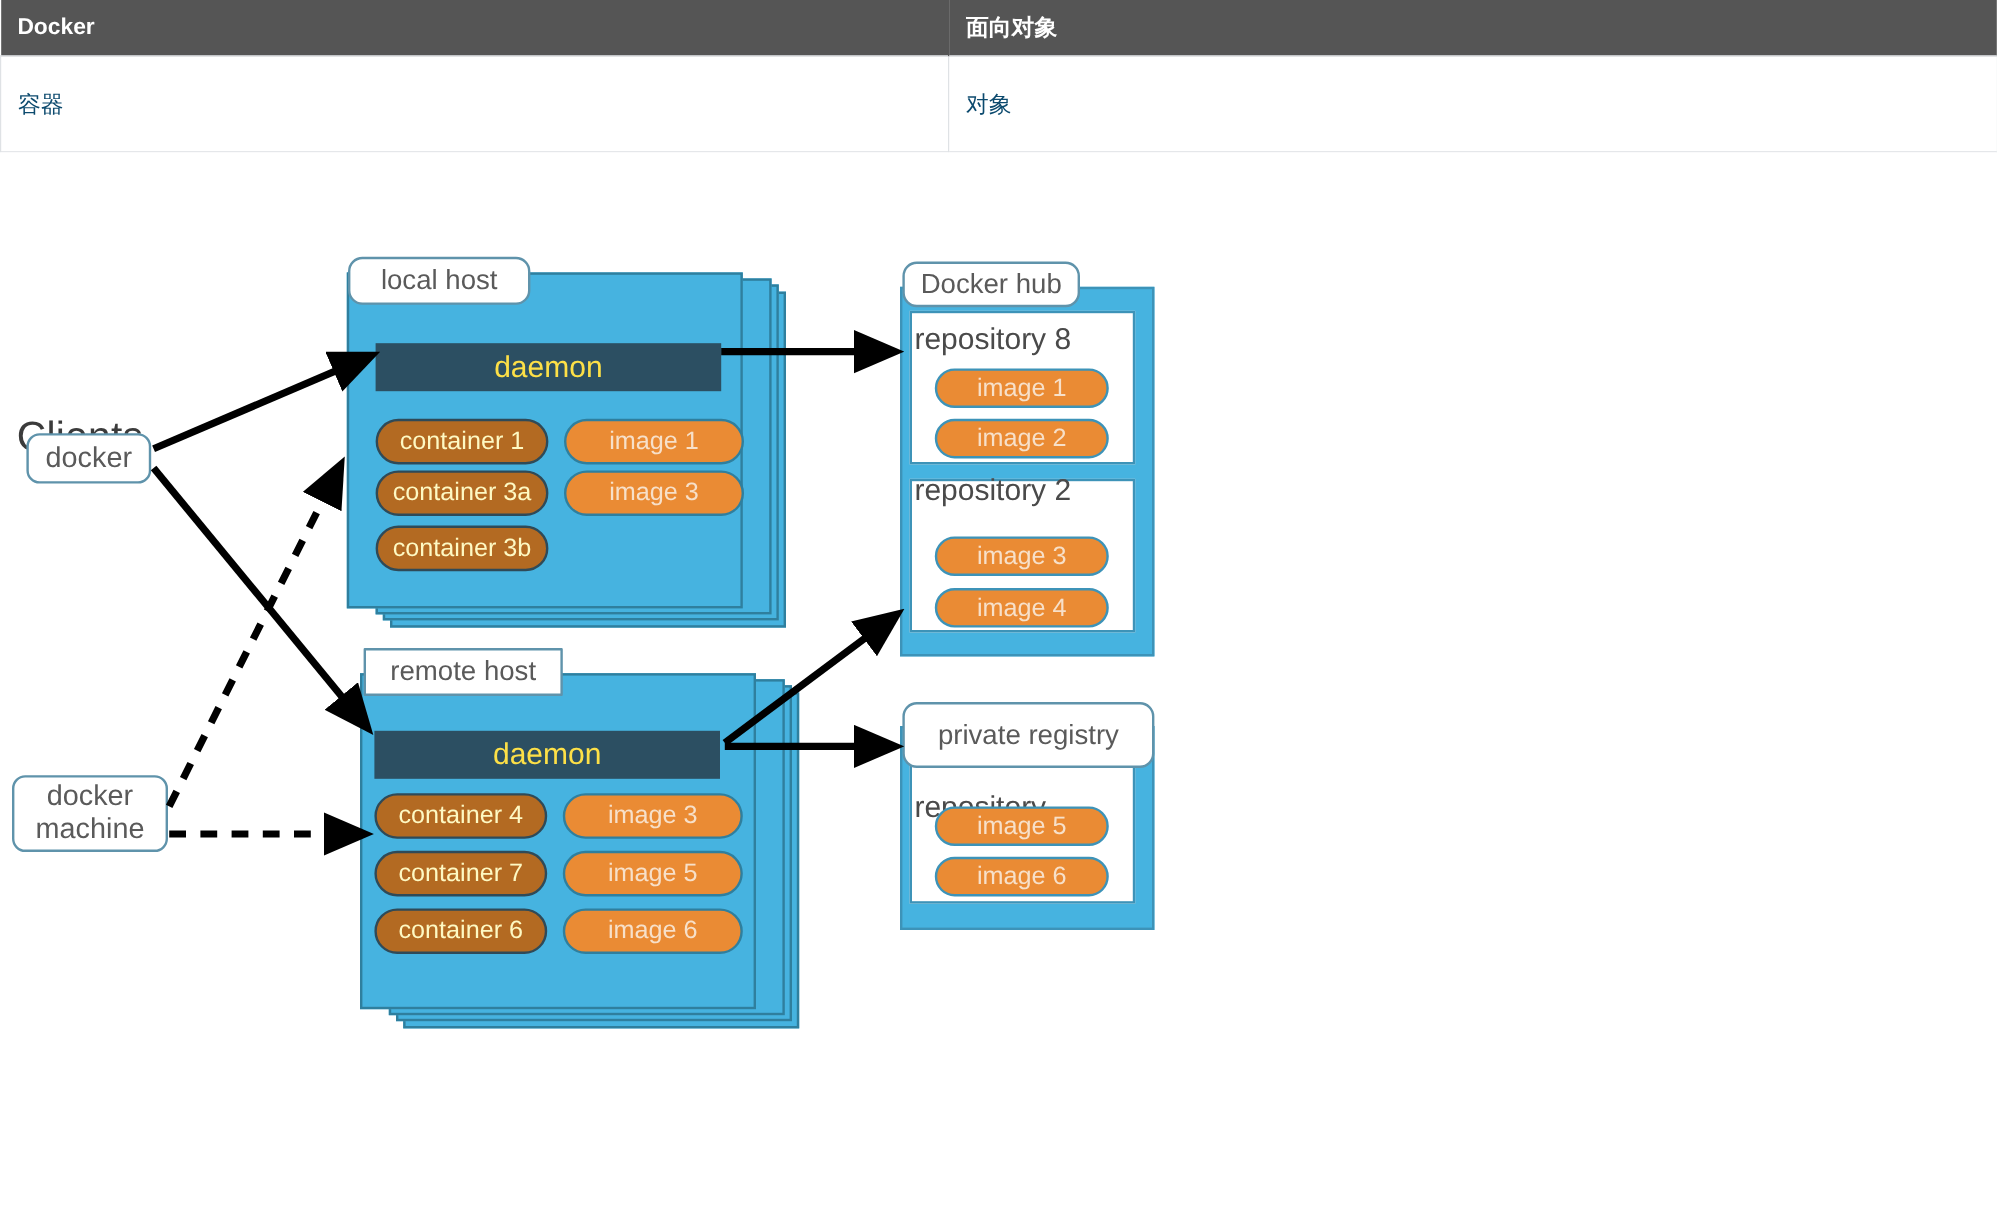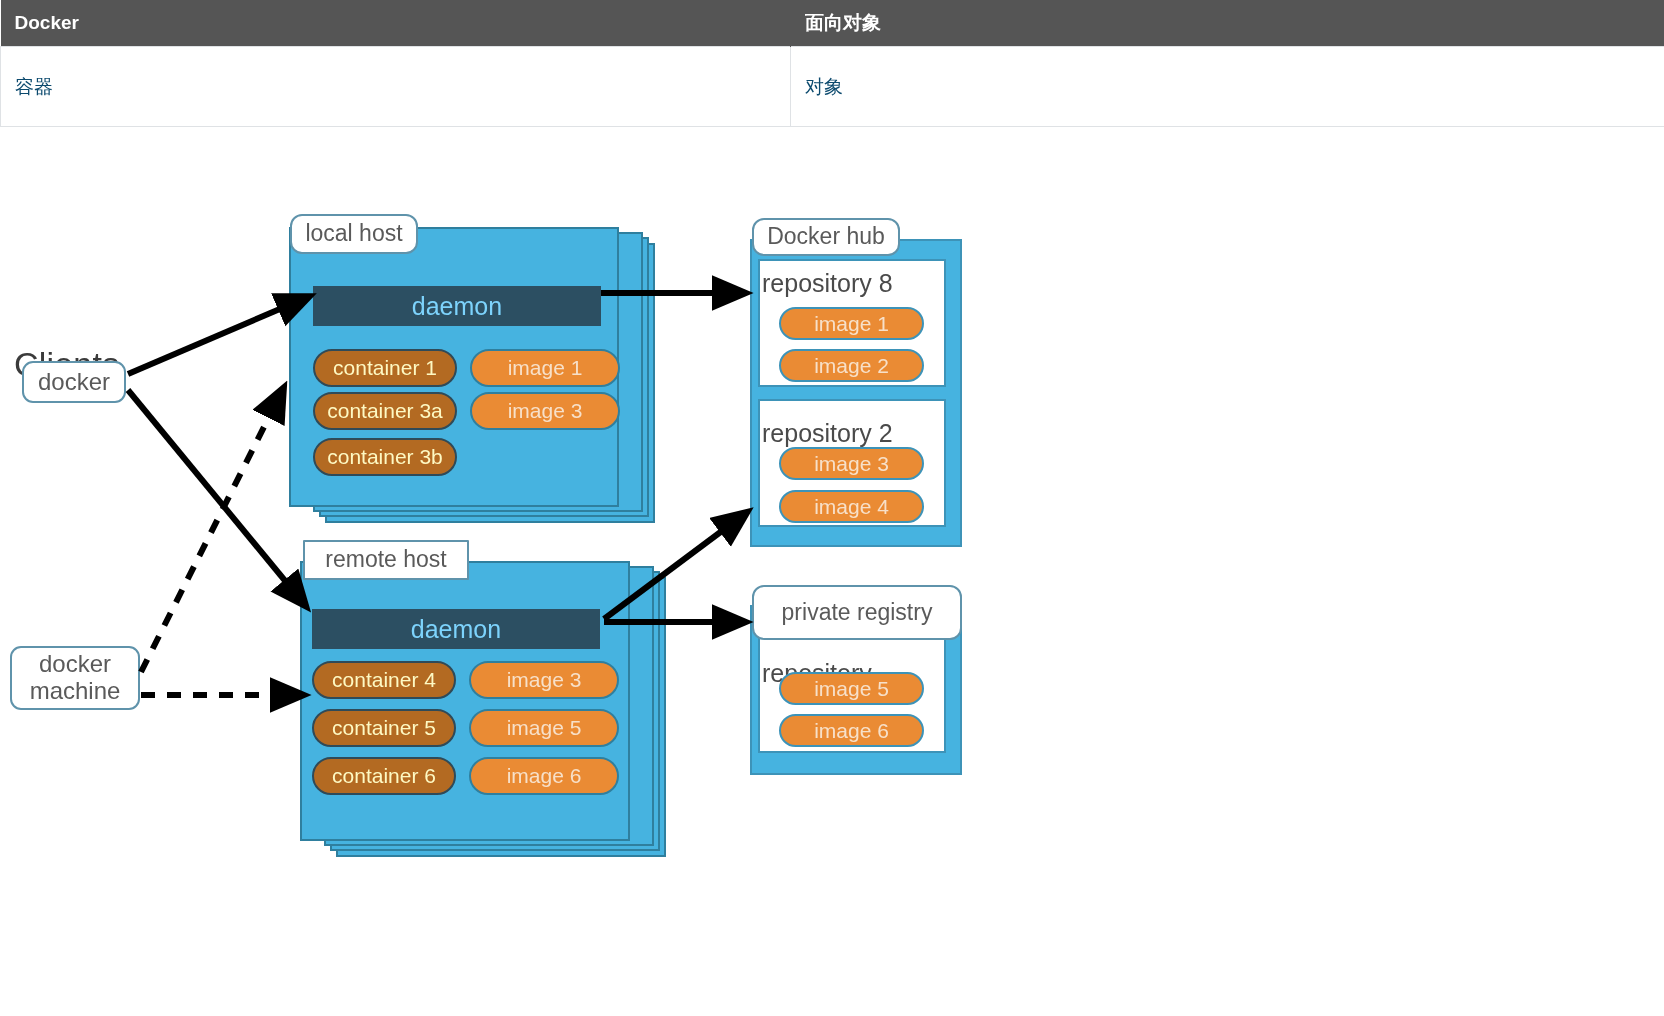--- a/index.html
+++ b/index.html
@@ -49,21 +49,21 @@
   .stack{position:absolute;}
   .stack .layer{
     position:absolute;background:#46b3e0;border:2px solid #2f7f9e;
     box-sizing:border-box;
   }
   .host-body{
     position:absolute;left:0;top:0;background:#46b3e0;
     border:2px solid #2f7f9e;box-sizing:border-box;z-index:3;
   }
   .daemon{
-    position:absolute;background:#2c4f62;color:#7dd3fc;
+    position:absolute;background:#2c4f62;color:#fde047;
     display:flex;align-items:center;justify-content:center;
     font-size:25px;z-index:5;box-sizing:border-box;
   }
   .pill{
     position:absolute;border-radius:22px;box-sizing:border-box;
     display:flex;align-items:center;justify-content:center;
     color:#f1d9c3;font-size:21px;z-index:5;
   }
   .pill.container{background:#b36a22;border:2px solid #2f4a58;color:#fef9c3;}
   .pill.image{background:#ea8b34;border:2px solid #2f7f9e;color:#f7e0c9;}
@@ -147,40 +147,40 @@
     </div>
 
     <div class="pill image" style="left:181px;top:122px;width:150px;height:38px;">
       <span>image 1</span>
     </div>
     <div class="pill image" style="left:181px;top:165px;width:150px;height:38px;">
       <span>image 3</span>
     </div>
   </div>
 
-  <div class="chip small" style="left:290px;top:87px;width:128px;height:40px;border-radius:12px;">
+  <div class="chip small" style="left:290px;top:87px;width:152px;height:40px;border-radius:12px;">
     <span>local host</span>
   </div>
 
   <div class="stack" style="left:300px;top:434px;width:380px;height:310px;">
     <div class="layer" style="left:36px;top:16px;width:330px;height:280px;"></div>
     <div class="layer" style="left:30px;top:10px;width:330px;height:280px;"></div>
     <div class="layer" style="left:24px;top:5px;width:330px;height:280px;"></div>
 
     <div class="host-body" style="width:330px;height:280px;"></div>
 
     <div class="daemon" style="left:12px;top:48px;width:288px;height:40px;">
       <span>daemon</span>
     </div>
 
     <div class="pill container" style="left:12px;top:100px;width:144px;height:38px;">
       <span>container 4</span>
     </div>
     <div class="pill container" style="left:12px;top:148px;width:144px;height:38px;">
-      <span>container 5</span>
+      <span>container 7</span>
     </div>
     <div class="pill container" style="left:12px;top:196px;width:144px;height:38px;">
       <span>container 6</span>
     </div>
 
     <div class="pill image" style="left:169px;top:100px;width:150px;height:38px;">
       <span>image 3</span>
     </div>
     <div class="pill image" style="left:169px;top:148px;width:150px;height:38px;">
       <span>image 5</span>
@@ -202,21 +202,21 @@
     <span>repository 8</span>
   </div>
   <div class="reg-img" style="left:779px;top:180px;width:145px;height:33px;">
     <span>image 1</span>
   </div>
   <div class="reg-img" style="left:779px;top:222px;width:145px;height:33px;">
     <span>image 2</span>
   </div>
 
   <div class="reg-inner" style="left:758px;top:272px;width:188px;height:128px;"></div>
-  <div class="reg-label" style="left:762px;top:292px;">
+  <div class="reg-label" style="left:762px;top:268px;">
     <span>repository 2</span>
   </div>
   <div class="reg-img" style="left:779px;top:320px;width:145px;height:33px;">
     <span>image 3</span>
   </div>
   <div class="reg-img" style="left:779px;top:363px;width:145px;height:33px;">
     <span>image 4</span>
   </div>
 
   <div class="chip small" style="left:752px;top:91px;width:148px;height:38px;border-radius:12px;">

